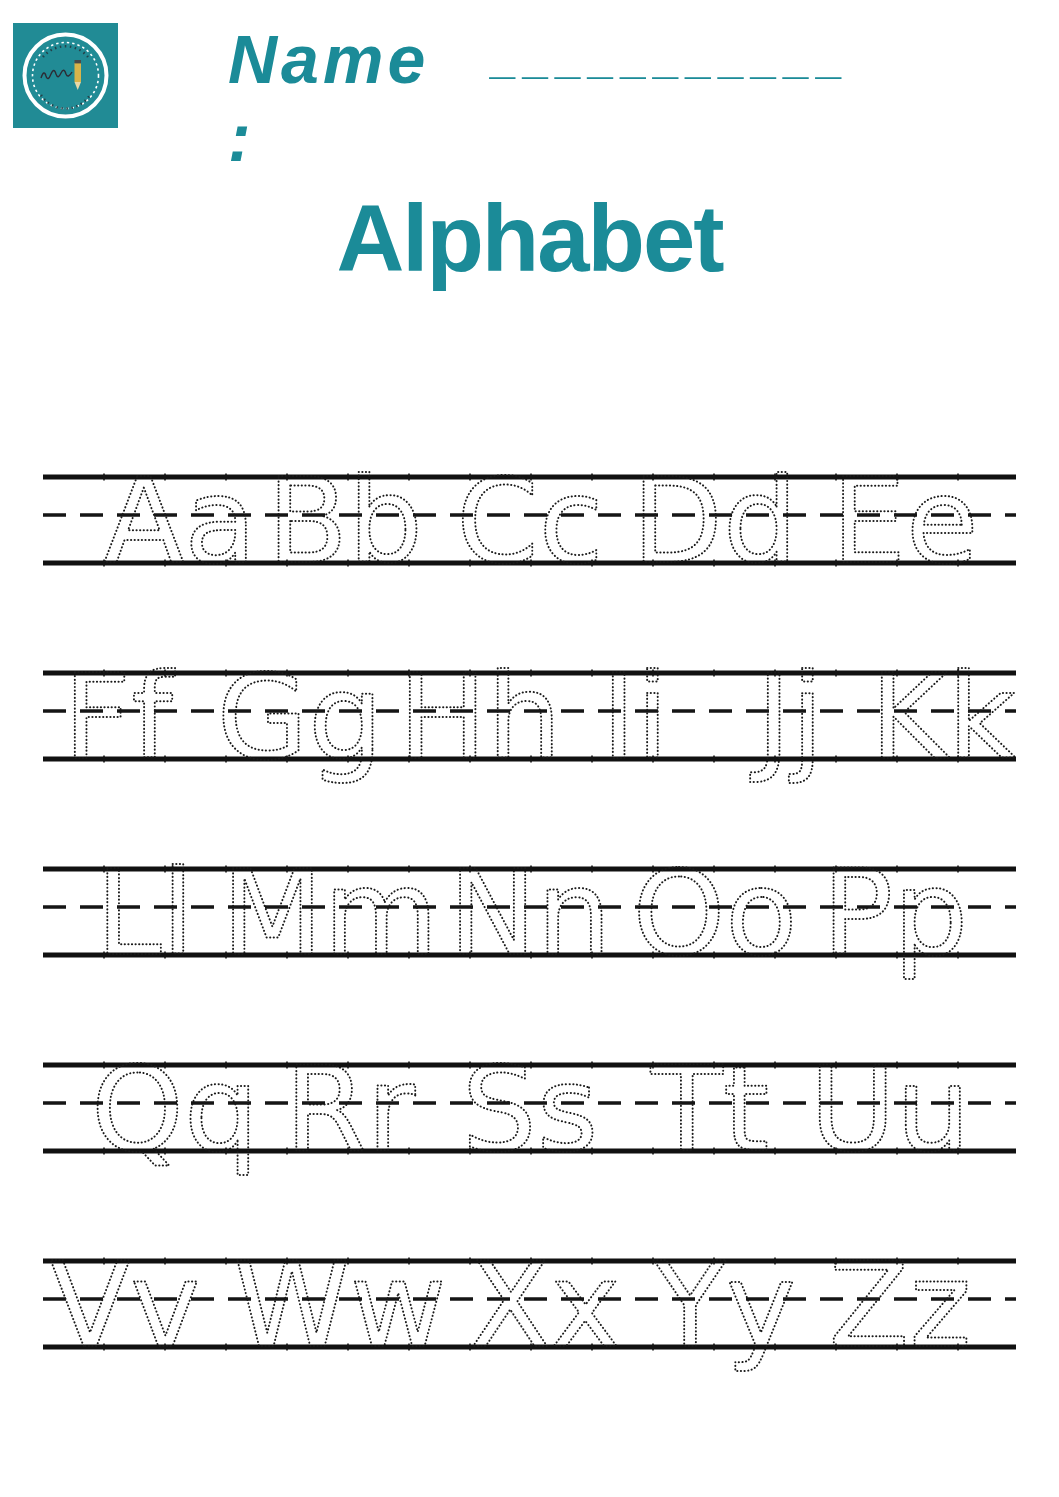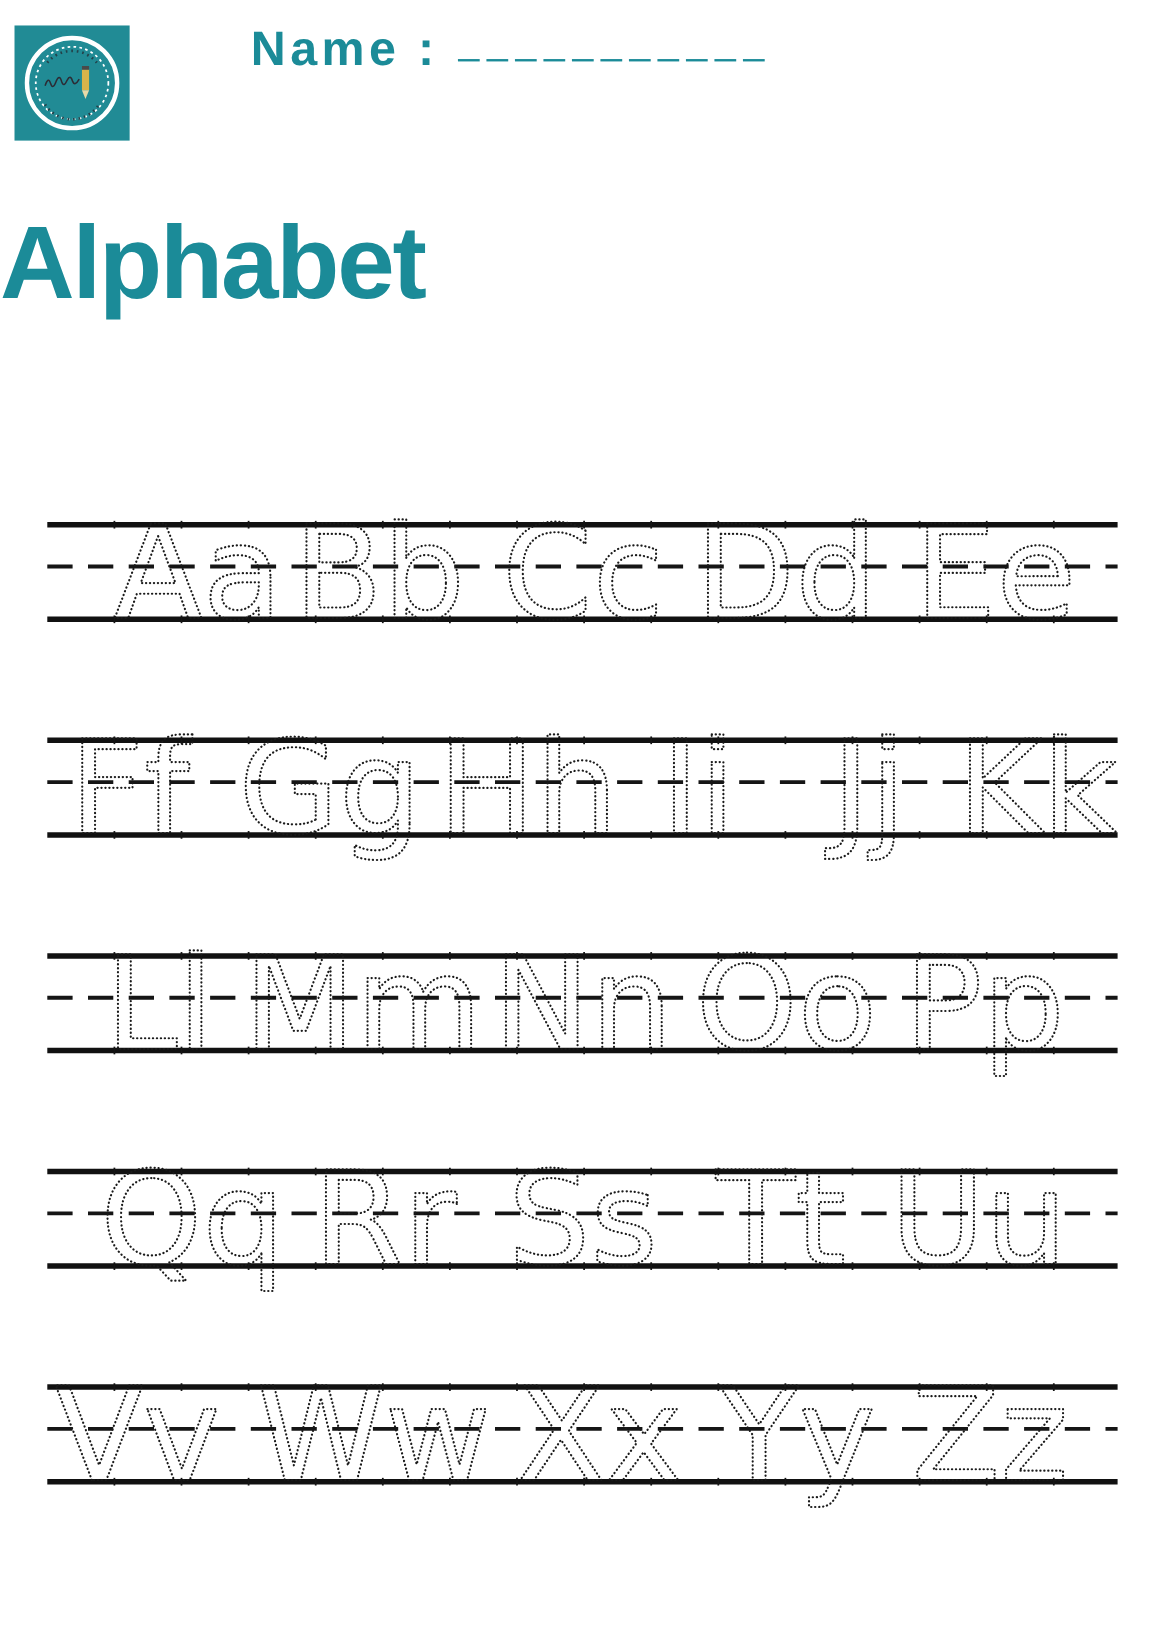--- a/index.html
+++ b/index.html
@@ -15,34 +15,35 @@
   .logo{position:absolute;left:13px;top:23px;width:105px;height:105px;}
   .logo svg{display:block;}
 
   
   .name-row{
     position:absolute;left:228px;top:20px;width:620px;
     display:flex;align-items:baseline;gap:18px;
     color:var(--accent);
   }
   .name-label{
-    font-size:44px;font-weight:700;letter-spacing:4px;
+    font-size:68px;font-weight:700;letter-spacing:4px;
     color:var(--accent);
+    font-style:italic;
   }
   .name-blank{
-    font-size:34px;font-weight:400;letter-spacing:7px;
+    font-size:46px;font-weight:700;letter-spacing:7px;
     color:var(--accent);
     position:relative;top:-10px;
     white-space:nowrap;
   }
 
   
   .title{
     position:absolute;left:0;top:196px;width:1059px;
-    margin:0;
+    margin:0;text-align:center;
     color:var(--accent);
     font-weight:700;
     line-height:0.92;
     letter-spacing:-2px;
   }
   .title .t1,.title .t2{display:block;font-size:94px;}
 
   
   .rows{position:absolute;left:43px;top:474px;width:973px;}
   .trace-row{display:block;margin:0 0 64px 0;overflow:visible;}

